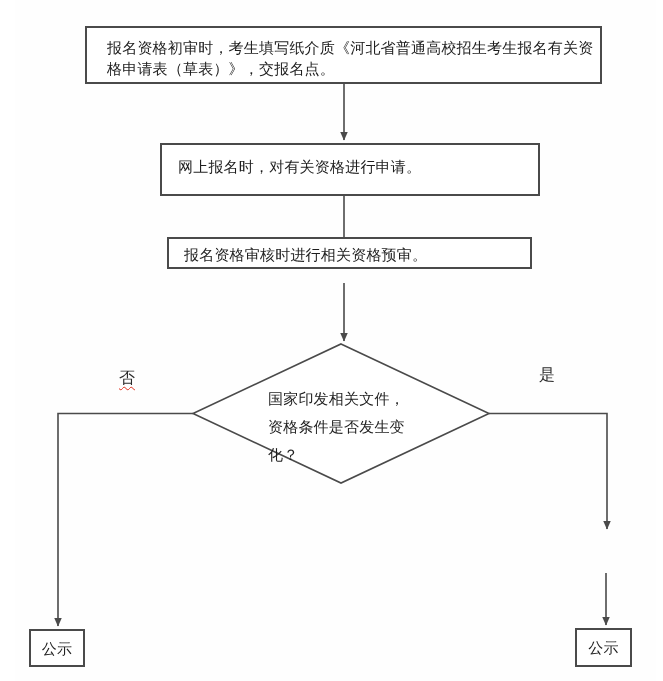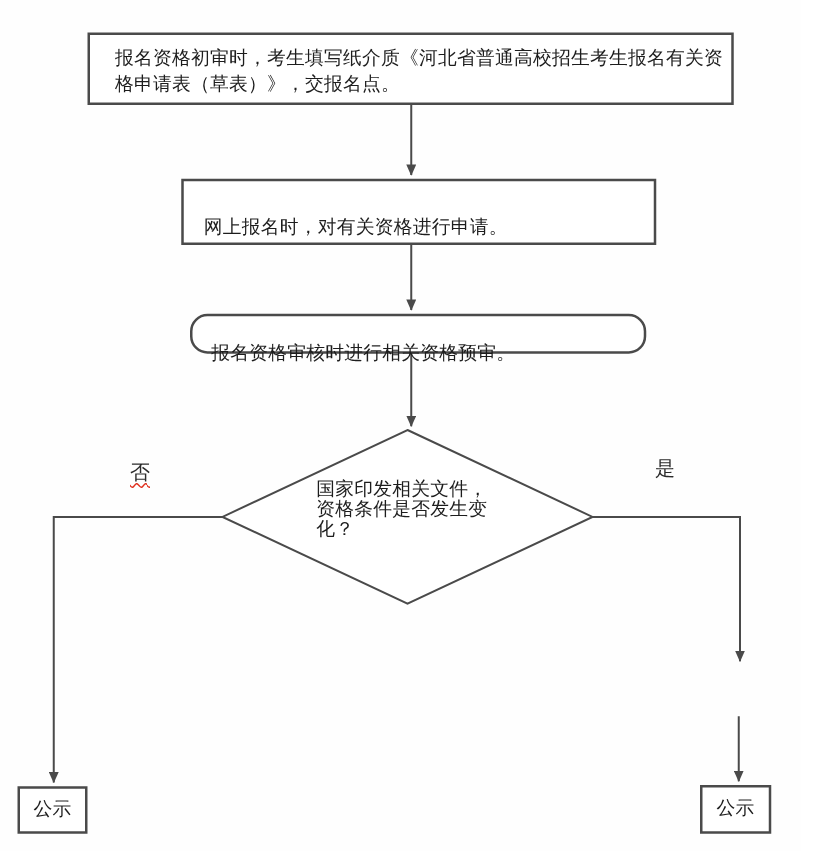--- a/index.html
+++ b/index.html
@@ -5,23 +5,24 @@
   html, body {
     margin: 0;
     padding: 0;
     background: #ffffff;
   }
   .canvas {
     position: relative;
     width: 641px;
     height: 681px;
     background: #fefefe;
-    font-family: Liberation Mono, monospace;
+    font-family: Liberation Sans, sans-serif;
     color: #1d1d1d;
     overflow: hidden;
+    margin-left: 15px;
   }
   svg.connectors {
     position: absolute;
     left: 0;
     top: 0;
     width: 663px;
     height: 681px;
   }
   .box {
     position: absolute;
@@ -33,27 +34,26 @@
     letter-spacing: 0.2px;
   }
   .box.step1 {
     left: 70px; top: 26px;
     width: 517px; height: 58px;
     padding: 9px 6px 0 20px;
   }
   .box.step2 {
     left: 145px; top: 143px;
     width: 380px; height: 53px;
-    padding: 27px 6px 0 16px;
+    padding: 11px 6px 0 16px;
   }
   .box.step3 {
-    left: 152px; top: 251px;
+    left: 152px; top: 237px;
     width: 365px; height: 32px;
-    padding: 20px 6px 0 15px;
-    border-radius: 14px;
+    padding: 5px 6px 0 15px;
   }
   .box.supplement {
     left: 529px; top: 532px;
     width: 121px; height: 41px;
     display: flex; align-items: center; justify-content: center;
     padding: 0;
   }
   .box.pub-left {
     left: 14px; top: 629px;
     width: 56px; height: 38px;
@@ -64,21 +64,21 @@
     left: 560px; top: 628px;
     width: 57px; height: 39px;
     display: flex; align-items: center; justify-content: center;
     padding: 0;
   }
   .diamond-text {
     position: absolute;
     left: 253px; top: 385px;
     width: 146px;
     font-size: 15px;
-    line-height: 16px;
+    line-height: 28px;
     letter-spacing: 0.2px;
   }
   .branch-label {
     position: absolute;
     font-size: 16px;
     color: #2a2a2a;
   }
   .branch-label.no {
     left: 104px; top: 368px;
     text-decoration-line: underline;

